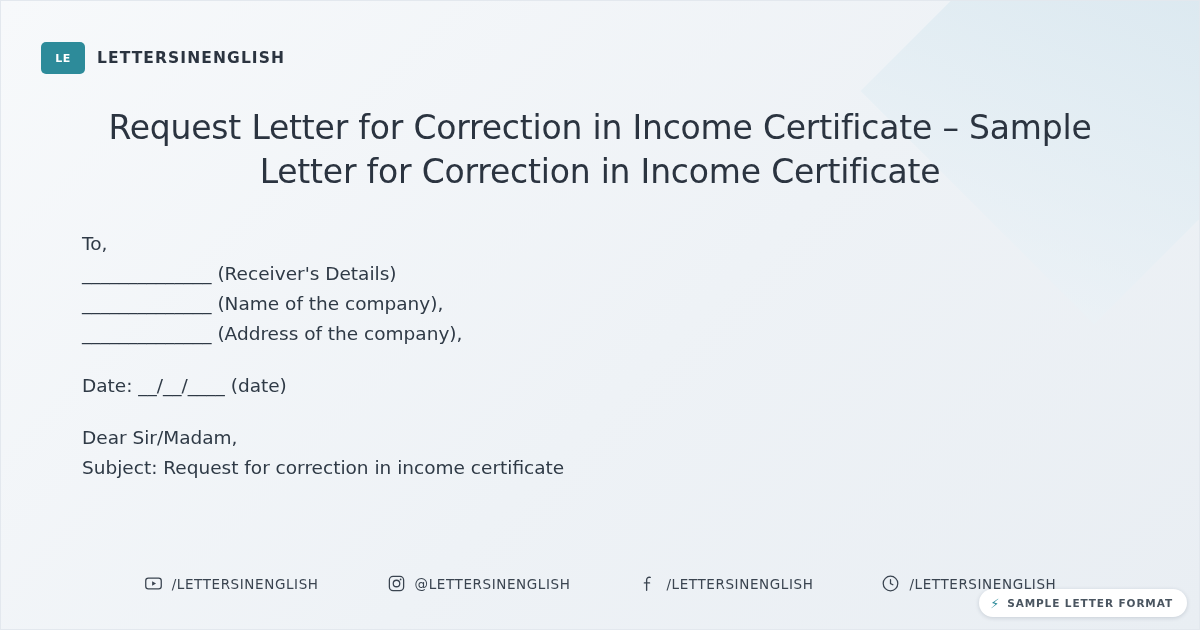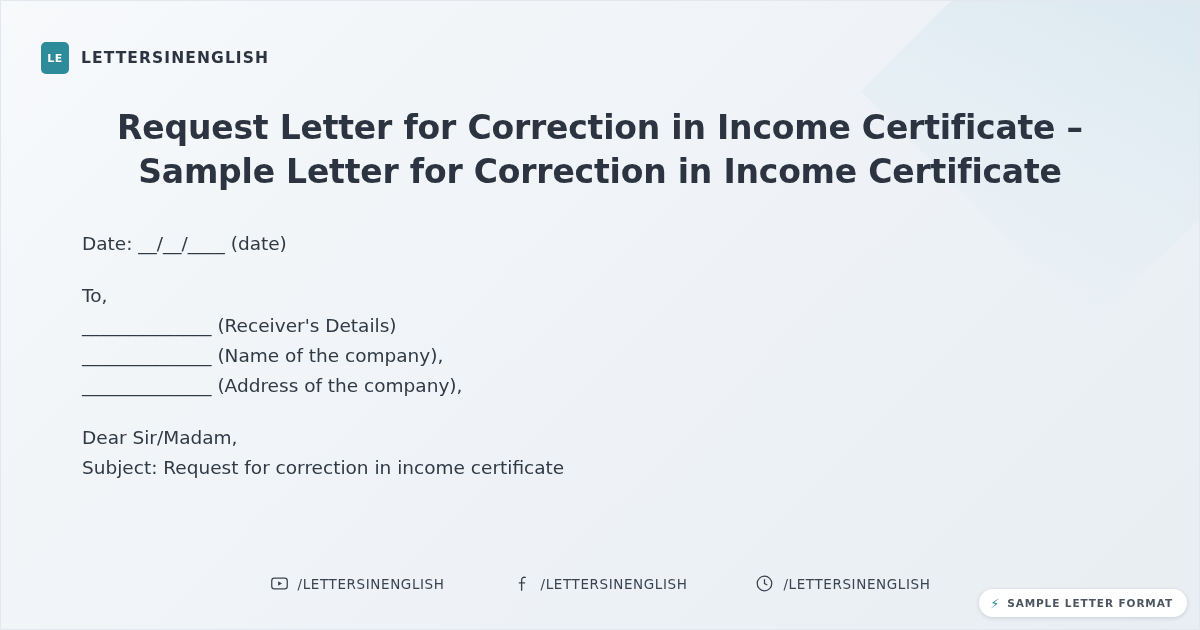--- a/index.html
+++ b/index.html
@@ -39,21 +39,21 @@
   
   .brand {
     position: absolute;
     left: 40px;
     top: 41px;
     display: flex;
     align-items: center;
     gap: 12px;
   }
   .brand-mark {
-    width: 28px;
+    width: 44px;
     height: 32px;
     border-radius: 5px;
     background: #2d8b9a;
     color: #ffffff;
     font-size: 11px;
     font-weight: 700;
     letter-spacing: 0.5px;
     display: flex;
     align-items: center;
     justify-content: center;
@@ -68,21 +68,21 @@
   
   .title {
     position: absolute;
     left: 80px;
     right: 80px;
     top: 105px;
     text-align: center;
     font-size: 33px;
     line-height: 1.32;
     color: #2b3440;
-    font-weight: 700;
+    font-weight: 400;
     letter-spacing: -0.2px;
   }
 
   
   .letter {
     position: absolute;
     left: 81px;
     top: 228px;
     right: 80px;
     color: #2f3a46;
@@ -161,43 +161,53 @@
   <div class="deco-diamond"></div>
 
   <div class="brand">
     <div class="brand-mark">LE</div>
     <div class="brand-name">LETTERSINENGLISH</div>
   </div>
 
   <div class="title">Request Letter for Correction in Income Certificate – Sample Letter for Correction in Income Certificate</div>
 
   <div class="letter">
-    <div class="para">Date: __/__/____ (date)</div>
     <div class="para">
       <span class="line">To,</span>
       <span class="line">______________ (Receiver's Details)</span>
       <span class="line">______________ (Name of the company),</span>
       <span class="line">______________ (Address of the company),</span>
     </div>
+    <div class="para">Date: __/__/____ (date)</div>
     <div class="para tight">Dear Sir/Madam,</div>
     <div class="para">Subject: Request for correction in income certificate</div>
   </div>
 
   <div class="social-row">
 
     <div class="social-item">
       <span class="social-icon">
         <svg width="19" height="19" viewBox="0 0 24 24" fill="none" stroke="currentColor" stroke-width="1.6">
           <rect x="2.2" y="5.2" width="19.6" height="13.6" rx="3.4"></rect>
           <path d="M10.3 9.2 L15.2 12 L10.3 14.8 Z" fill="currentColor" stroke="none"></path>
         </svg>
       </span>
       <span>/LETTERSINENGLISH</span>
     </div>
 
+    <div class="social-item">
+      <span class="social-icon">
+        <svg width="19" height="19" viewBox="0 0 24 24" fill="none" stroke="currentColor" stroke-width="1.6">
+          <rect x="3" y="3" width="18" height="18" rx="4.6"></rect>
+          <circle cx="12" cy="12" r="4.1"></circle>
+          <circle cx="17.2" cy="6.8" r="1.1" fill="currentColor" stroke="none"></circle>
+        </svg>
+      </span>
+      <span>@LETTERSINENGLISH</span>
+    </div>
 
     <div class="social-item">
       <span class="social-icon">
         <svg width="19" height="19" viewBox="0 0 24 24" fill="none" stroke="currentColor" stroke-width="1.7" stroke-linecap="round" stroke-linejoin="round">
           <path d="M15.5 4.2 C12.6 3.6 10.9 5 10.9 7.6 L10.9 20.6"></path>
           <path d="M8 11.3 L14.6 11.3"></path>
         </svg>
       </span>
       <span>/LETTERSINENGLISH</span>
     </div>

